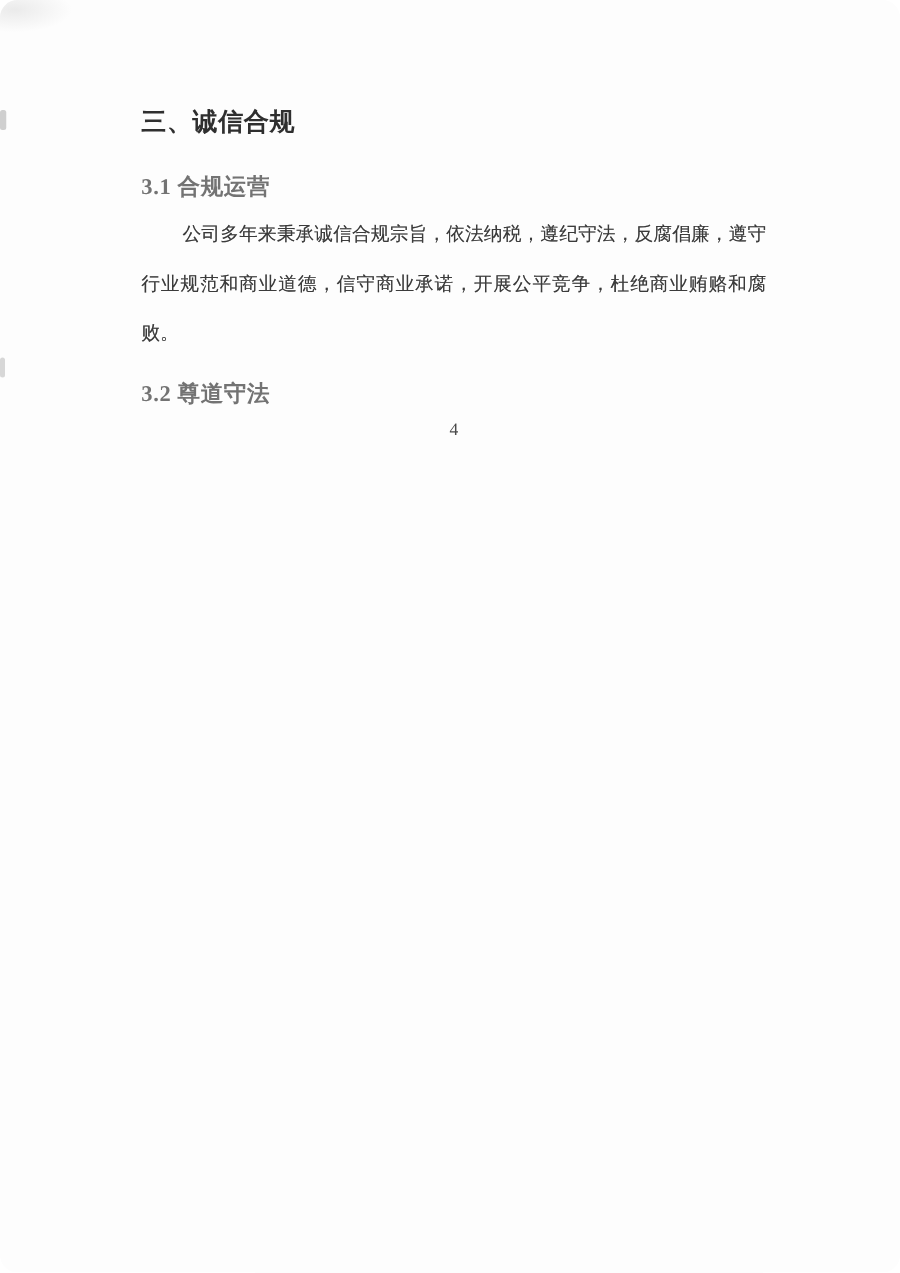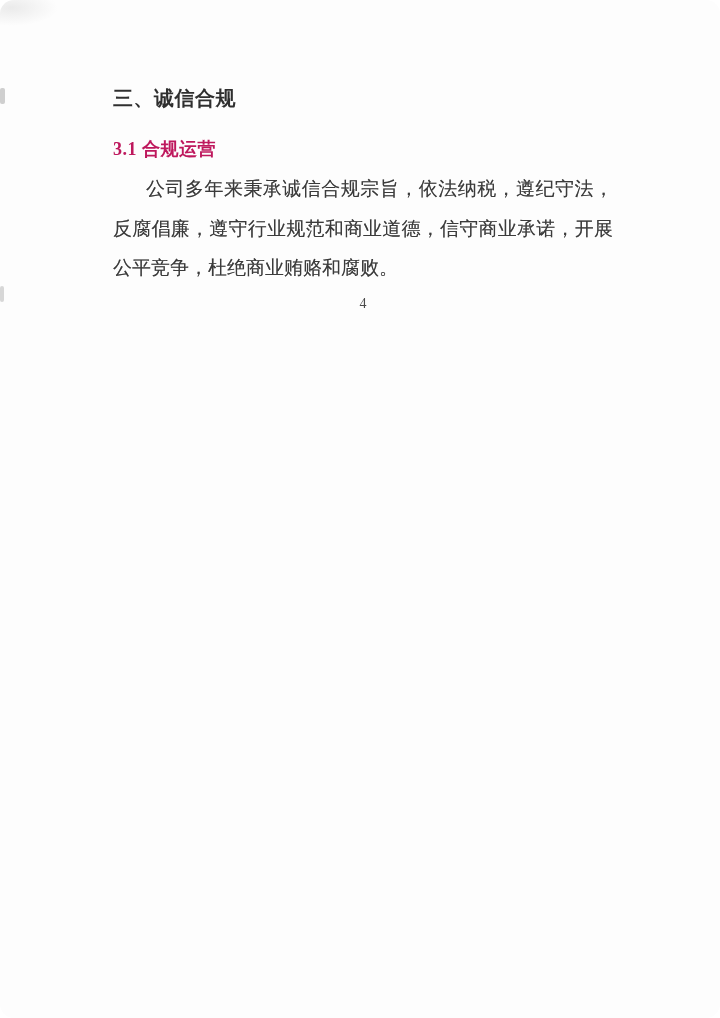--- a/index.html
+++ b/index.html
@@ -25,29 +25,29 @@
     line-height: 26px;
     font-weight: bold;
     color: #2f2f2f;
     letter-spacing: 0.5px;
   }
   .section-title {
     margin: 14px 0 7px 0;
     font-size: 18px;
     line-height: 26px;
     font-weight: bold;
-    color: #be185d;
+    color: #737373;
     letter-spacing: 0.5px;
   }
   .section-title.first {
     margin-top: 0;
   }
   .body-para {
     margin: 0;
-    font-size: 19px;
+    font-size: 15px;
     line-height: 39.5px;
     text-align: justify;
     text-indent: 33px;
     color: #3b3b3b;
     text-shadow: 0 0 0.4px rgba(70, 70, 70, 0.55);
   }
   .page-number {
     margin-top: 6px;
     text-align: center;
     font-size: 14px;
@@ -93,17 +93,18 @@
   <div class="artifact edge-mark-2"></div>
 
   <h1 class="chapter-heading">三、诚信合规</h1>
 
   <h2 class="section-title first">3.1 合规运营</h2>
 
   <p class="body-para">公司多年来秉承诚信合规宗旨，依法纳税，遵纪守法，反腐倡廉，遵守行业规范和商业道德，信守商业承诺，开展公平竞争，杜绝商业贿赂和腐败。</p>
 
 
 
+  <h2 class="section-title">3.2 尊道守法</h2>
 
 
   <div class="page-number">4</div>
 
 </div>
 
 </body></html>

